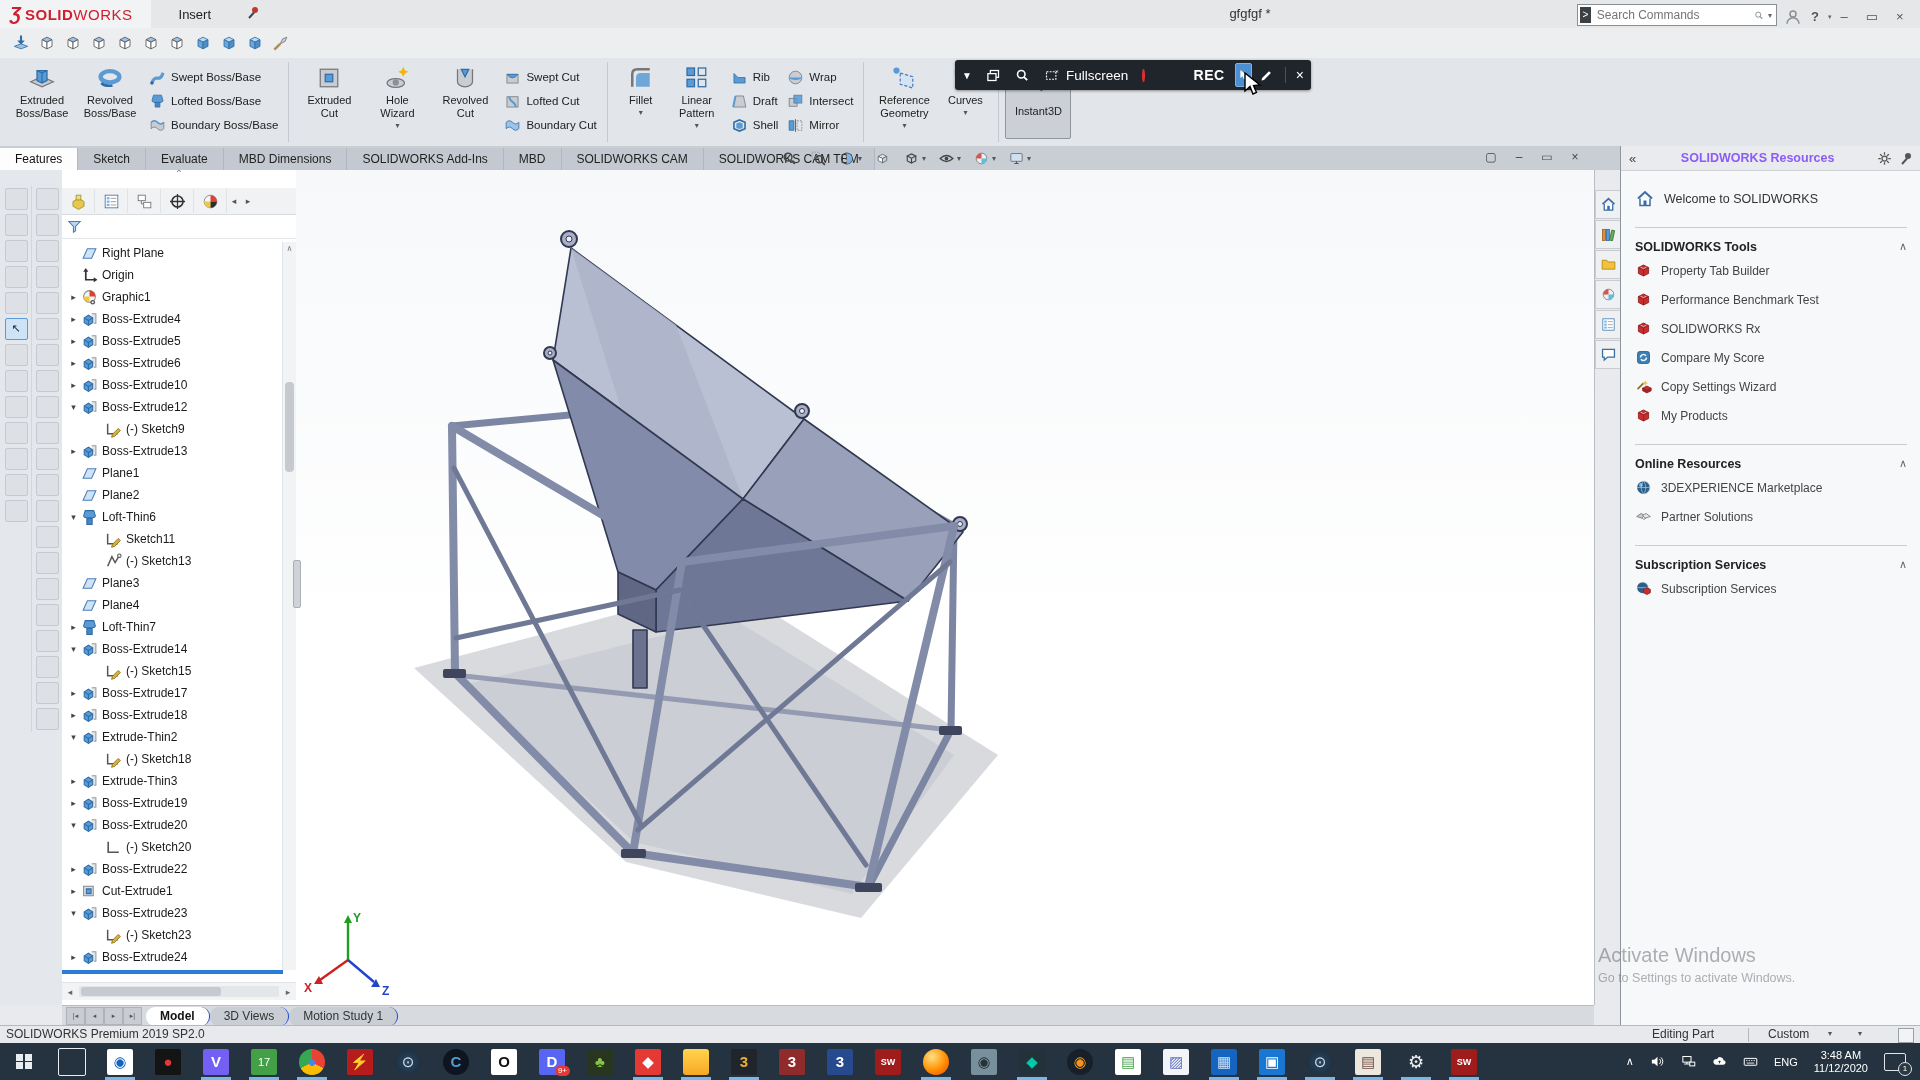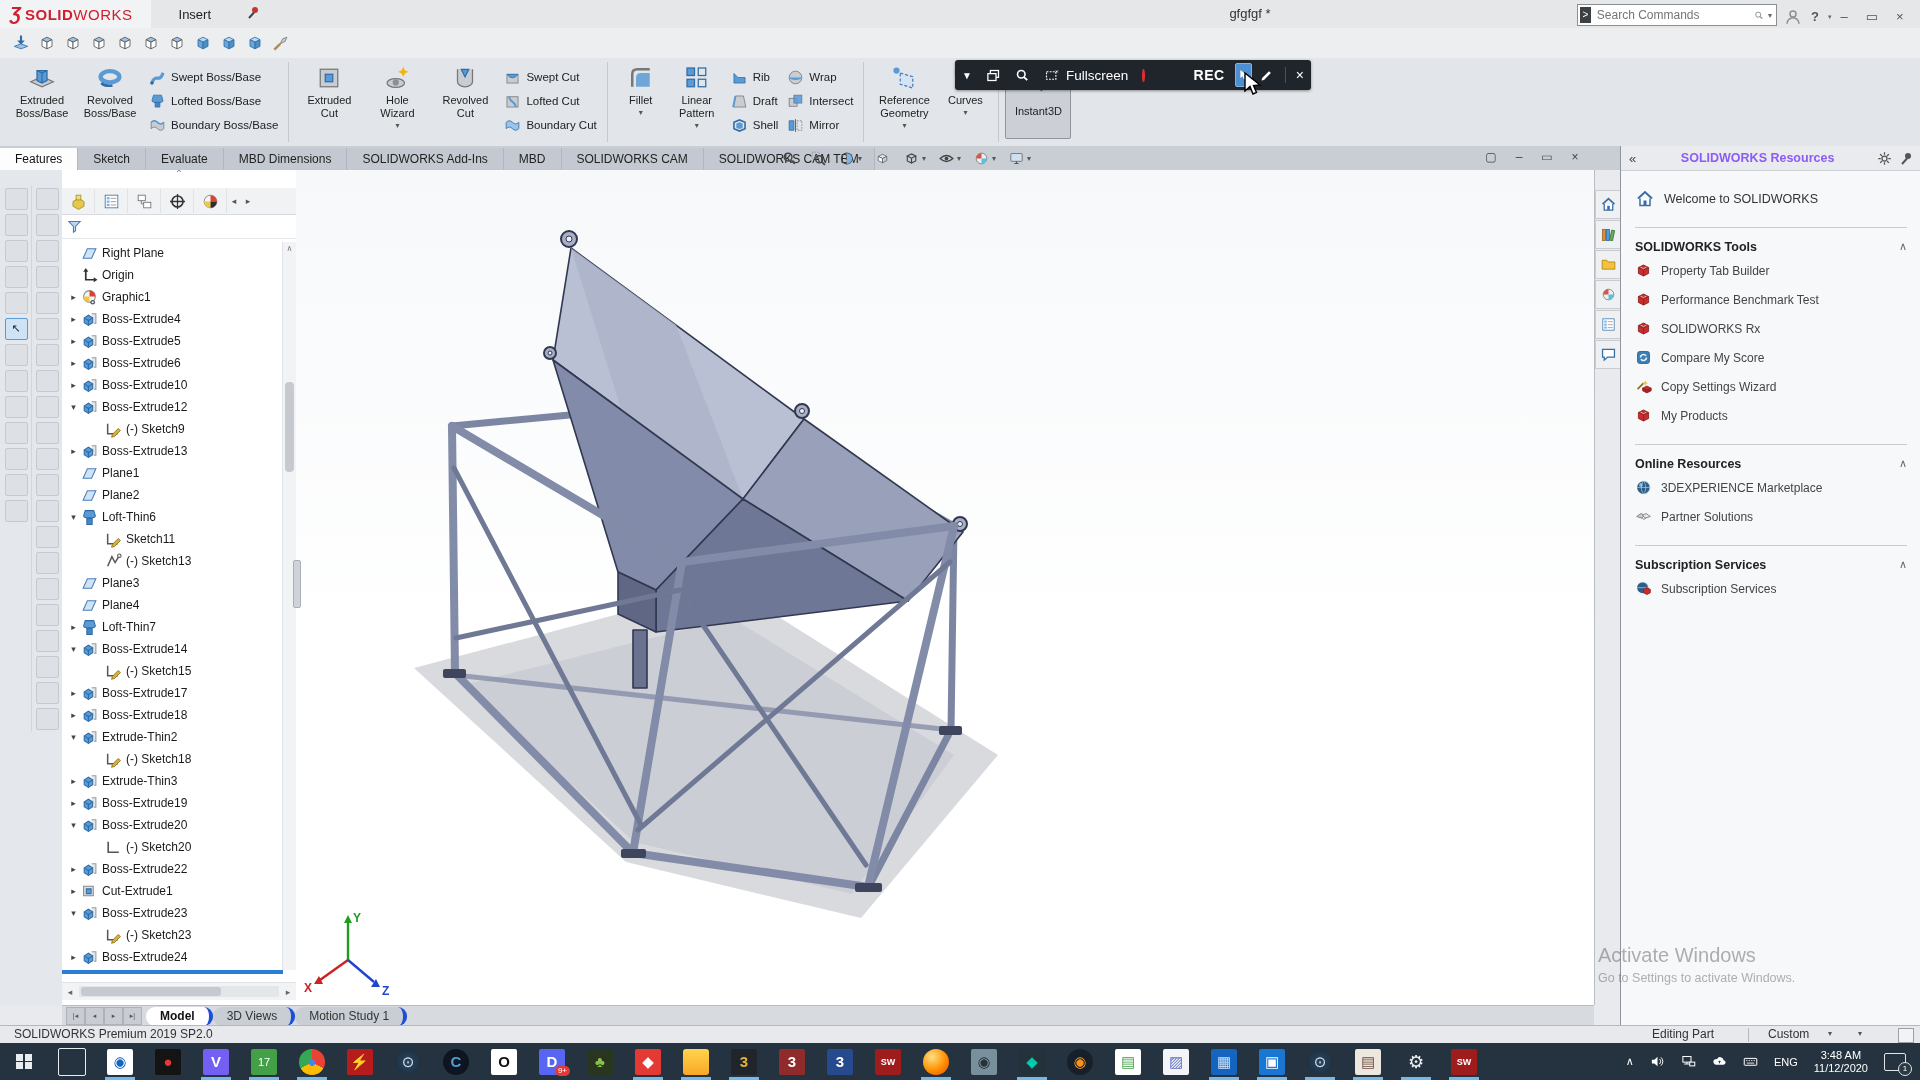--- a/index.html
+++ b/index.html
@@ -106,25 +106,25 @@
   .tp-div{height:1px;background:#c9cdd2;margin:6px 14px;}
   .tp-sec{padding:6px 14px 2px 14px;display:flex;align-items:flex-start;}
   .tp-sec b{flex:1;font-size:12.5px;color:#222;}
   .tp-sec i{font-style:normal;color:#666;font-size:11px;}
   .tp-item{display:flex;align-items:center;padding:6px 14px;}
   .tp-item svg{width:17px;height:17px;margin-right:9px;flex:none;}
   .tp-item span{font-size:12px;color:#444;}
   
   #bottomtabs{left:62px;top:1005px;width:1532px;height:20px;background:#d7dade;border-top:1px solid #b9bdc3;display:flex;align-items:flex-end;}
   .navbtn{width:17px;height:16px;background:#c9cdd3;border:1px solid #aeb3ba;font-size:7px;color:#555;text-align:center;line-height:15px;}
-  .btab{height:19px;line-height:19px;padding:0 14px;font-size:12px;background:#c9cdd4;border-right:4px solid #1d4ed8;color:#333;border-radius:9px;}
+  .btab{height:19px;line-height:19px;padding:0 14px;font-size:12px;background:#c9cdd4;border-right:1px solid #1d4ed8;color:#333;border-radius:9px;}
   .btab.active{background:#fff;font-weight:bold;color:#111;}
   
   #statusbar{left:0;top:1025px;width:1920px;height:18px;background:#e7e9ec;border-top:1px solid #b5b9bf;font-size:12px;color:#333;}
-  #statusbar .sleft{position:absolute;left:14px;top:1px;}
+  #statusbar .sleft{position:absolute;left:6px;top:1px;}
   #statusbar .sedit{position:absolute;left:1652px;top:1px;}
   #statusbar .sdiv{position:absolute;left:1748px;top:2px;width:1px;height:14px;background:#b5b9bf;}
   #statusbar .scustom{position:absolute;left:1768px;top:1px;}
   #statusbar .scaret{position:absolute;top:3px;font-size:8px;color:#555;}
   #statusbar .sgrid{position:absolute;left:1898px;top:2px;width:14px;height:13px;border:1px solid #9aa0a7;background:#f2f3f5;}
   
   #taskbar{left:0;top:1043px;width:1920px;height:37px;background:#24333f;display:flex;align-items:center;}
   #startbtn{width:48px;height:37px;display:flex;align-items:center;justify-content:center;}
   .winlogo{display:grid;grid-template-columns:7px 7px;grid-template-rows:7px 7px;gap:1.5px;}
   .winlogo i{background:#e8edf2;}

